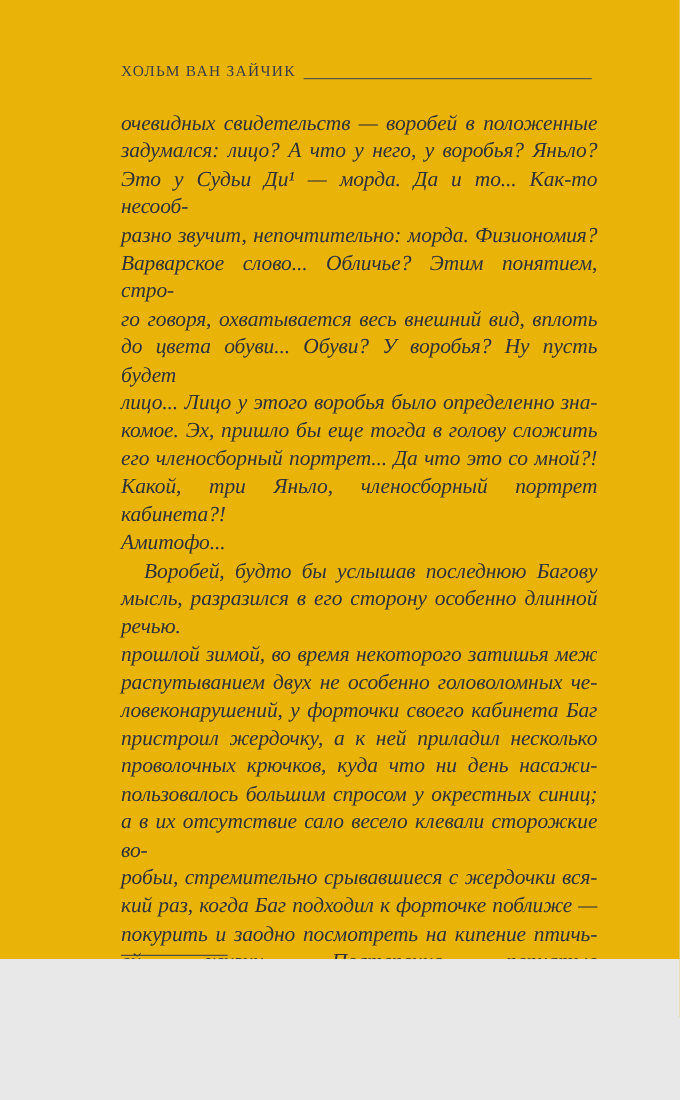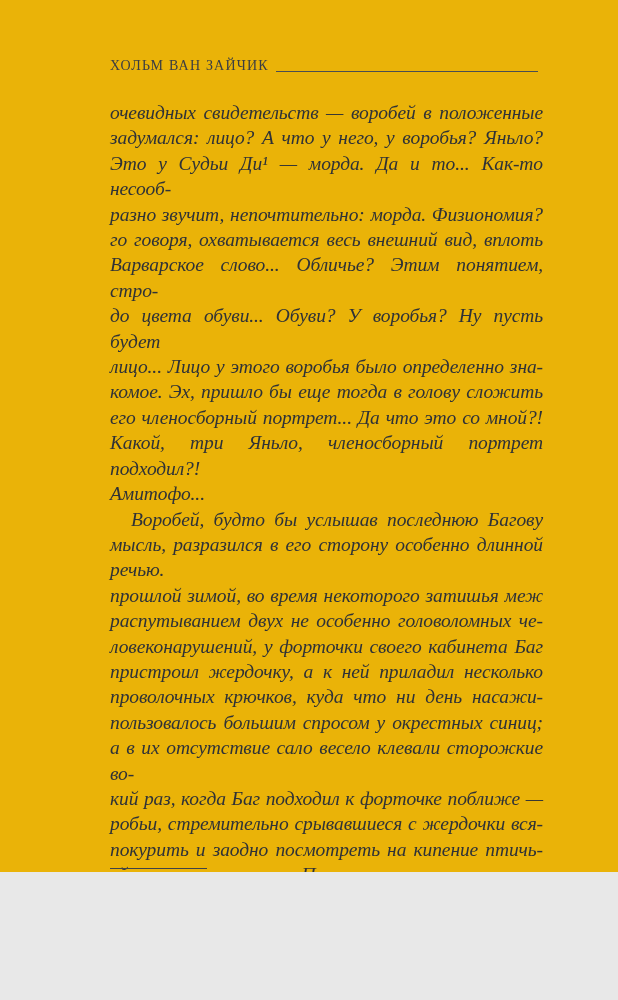--- a/index.html
+++ b/index.html
@@ -103,44 +103,44 @@
     <span class="author-name">ХОЛЬМ ВАН ЗАЙЧИК</span>
     <span class="header-rule"></span>
   </div>
 
   <div class="body-text">
       <div class="paragraph">
         <div class="line first">очевидных свидетельств — воробей в положенные</div>
         <div class="line">задумался: лицо? А что у него, у воробья? Яньло?</div>
         <div class="line">Это у Судьи Ди¹ — морда. Да и то... Как-то несооб-</div>
         <div class="line">разно звучит, непочтительно: морда. Физиономия?</div>
+        <div class="line">Варварское слово... Обличье? Этим понятием, стро-</div>
         <div class="line">го говоря, охватывается весь внешний вид, вплоть</div>
-        <div class="line">Варварское слово... Обличье? Этим понятием, стро-</div>
         <div class="line">до цвета обуви... Обуви? У воробья? Ну пусть будет</div>
         <div class="line">лицо... Лицо у этого воробья было определенно зна-</div>
         <div class="line">комое. Эх, пришло бы еще тогда в голову сложить</div>
         <div class="line">его членосборный портрет... Да что это со мной?!</div>
-        <div class="line">Какой, три Яньло, членосборный портрет подходил?!</div>
+        <div class="line">Какой, три Яньло, членосборный портрет кабинета?!</div>
         <div class="line last">Амитофо...</div>
       </div>
       <div class="paragraph indent">
         <div class="line first">Воробей, будто бы услышав последнюю Багову</div>
         <div class="line">мысль, разразился в его сторону особенно длинной</div>
         <div class="line last">речью.</div>
       </div>
       <div class="paragraph indent">
         <div class="line">прошлой зимой, во время некоторого затишья меж</div>
         <div class="line">распутыванием двух не особенно головоломных че-</div>
         <div class="line">ловеконарушений, у форточки своего кабинета Баг</div>
         <div class="line">пристроил жердочку, а к ней приладил несколько</div>
         <div class="line">проволочных крючков, куда что ни день насажи-</div>
         <div class="line">пользовалось большим спросом у окрестных синиц;</div>
         <div class="line">а в их отсутствие сало весело клевали сторожкие во-</div>
+        <div class="line">робьи, стремительно срывавшиеся с жердочки вся-</div>
         <div class="line">кий раз, когда Баг подходил к форточке поближе —</div>
-        <div class="line">робьи, стремительно срывавшиеся с жердочки вся-</div>
         <div class="line">покурить и заодно посмотреть на кипение птичь-</div>
         <div class="line">ей жизни. Постепенно пернатые преждерожденные</div>
         <div class="line last">смелели: тогда, что от человека в официальном хала-</div>
       </div>
     </div>
 
   <div class="footnote">
     <div class="footnote-rule"></div>
     <div class="footnote-text">
       <sup>1</sup><span>Кот Багатура Лобо.</span>

